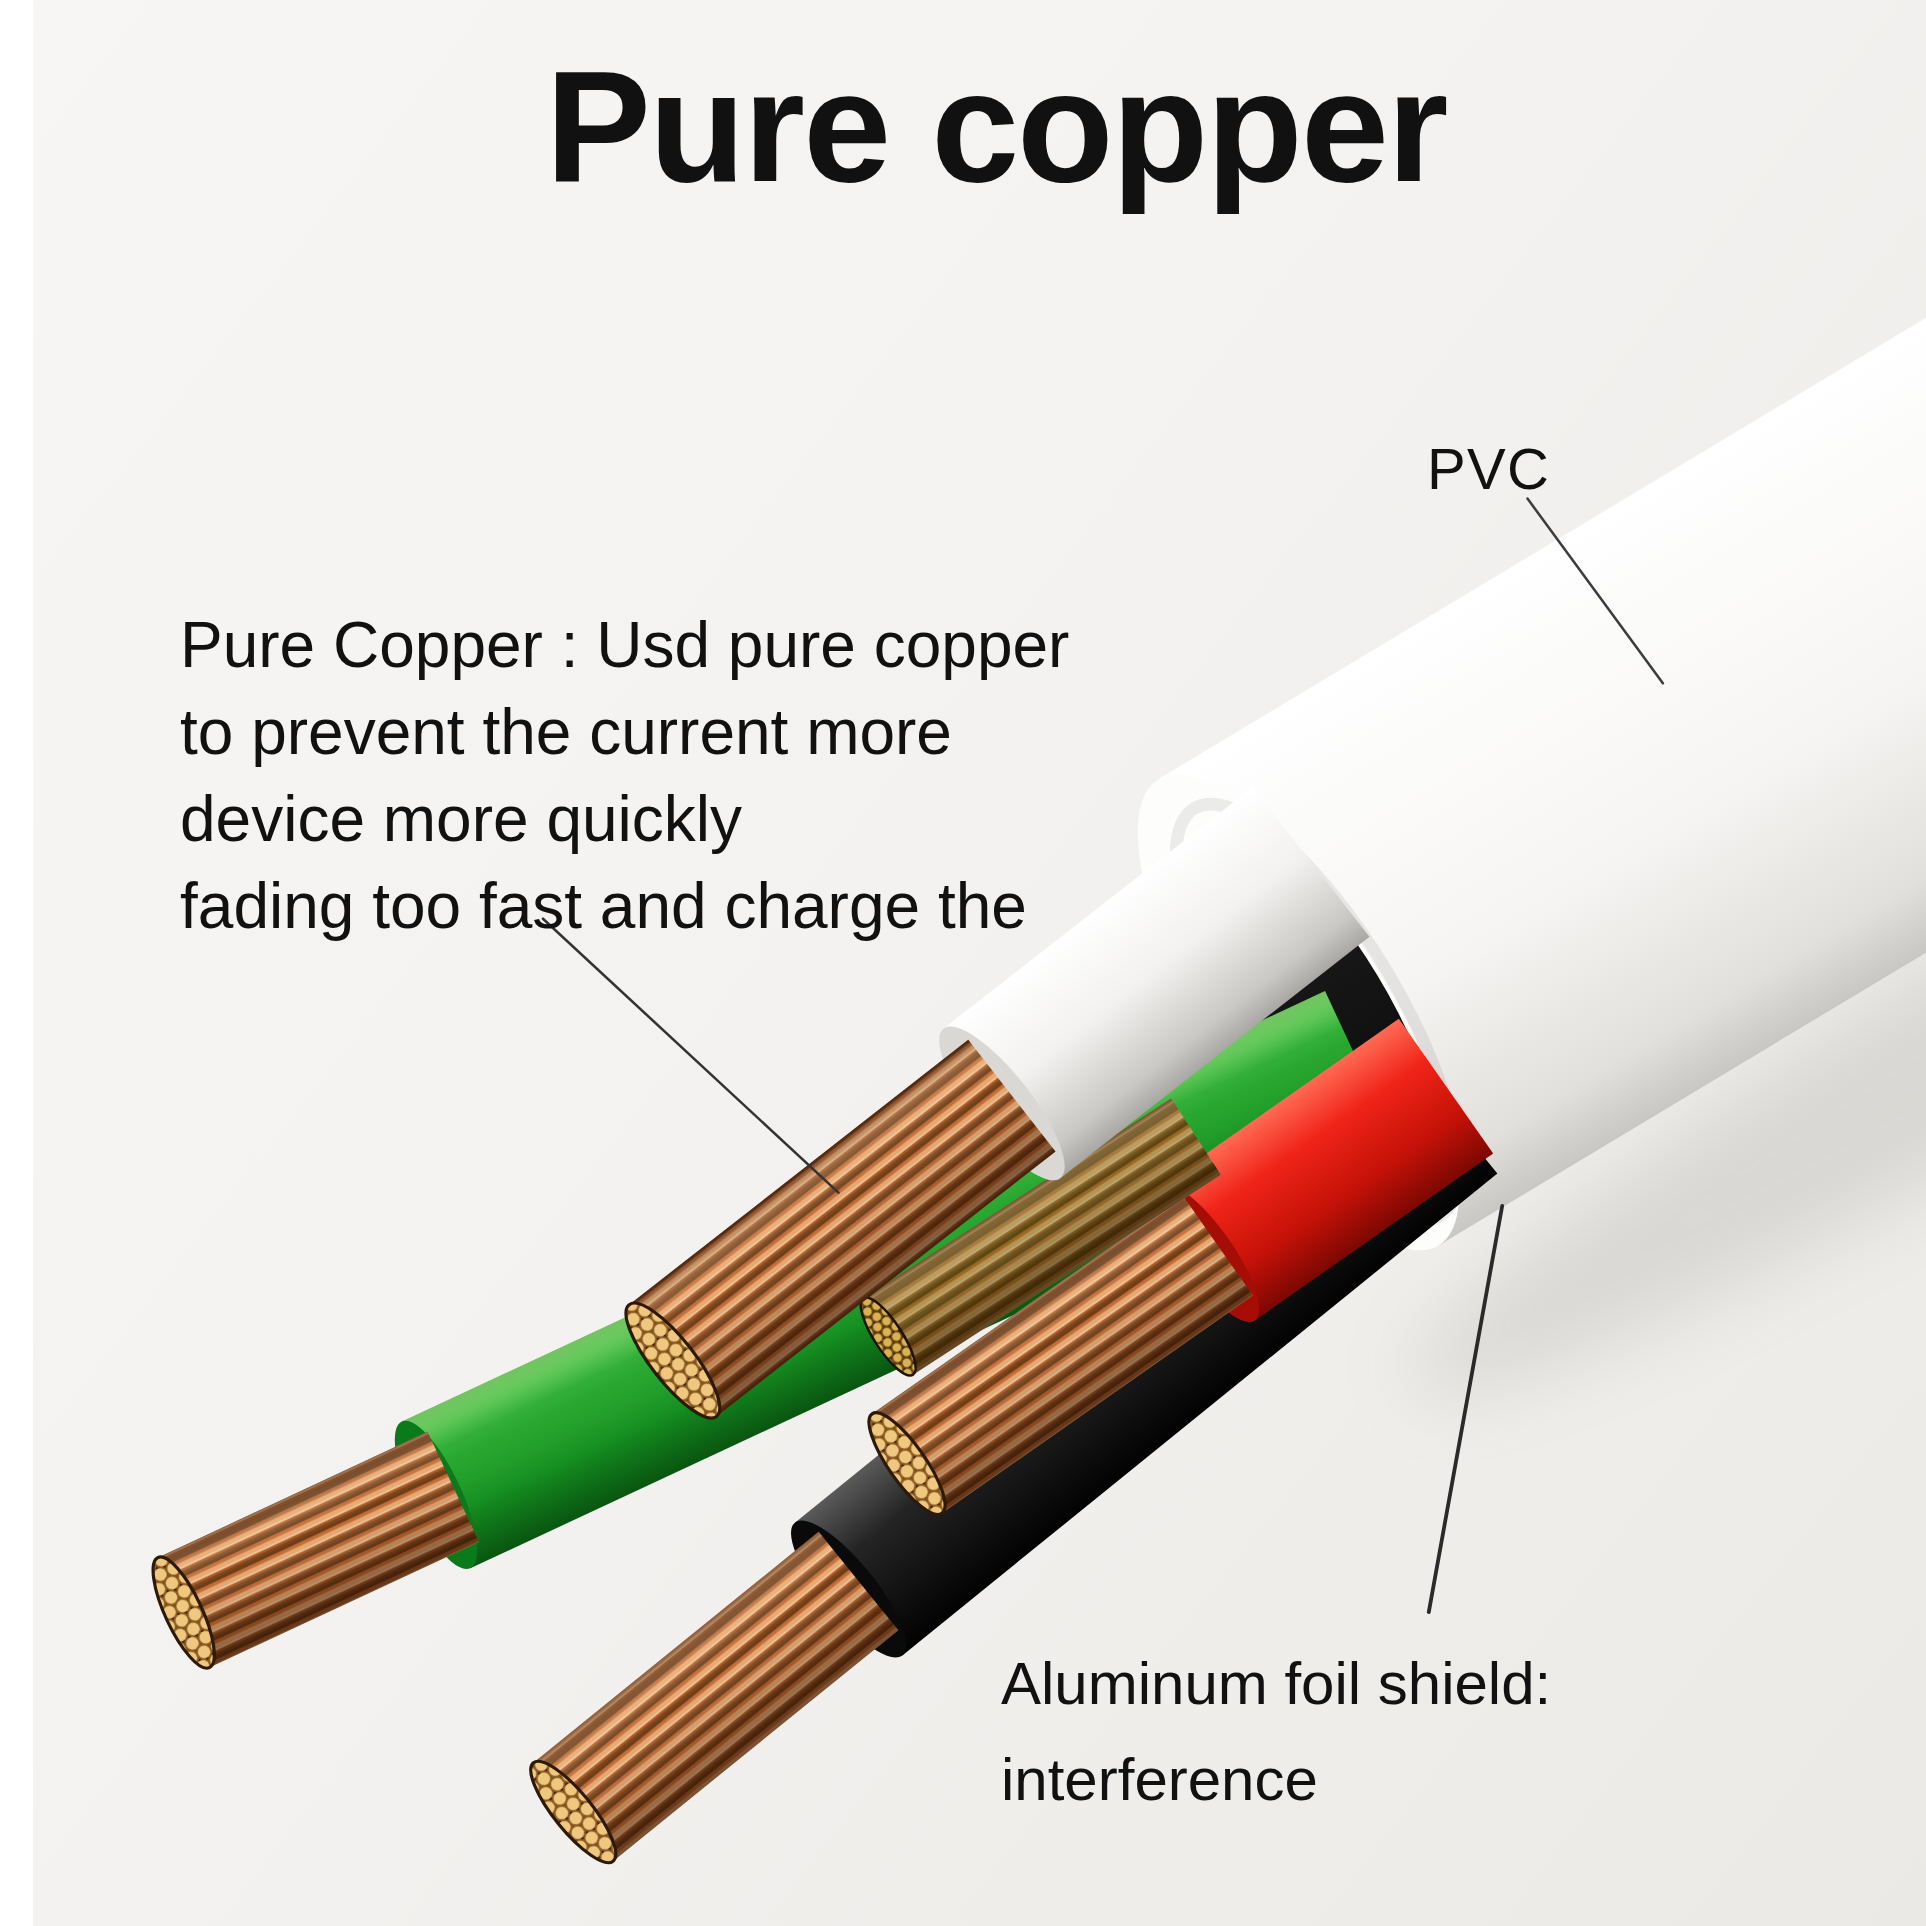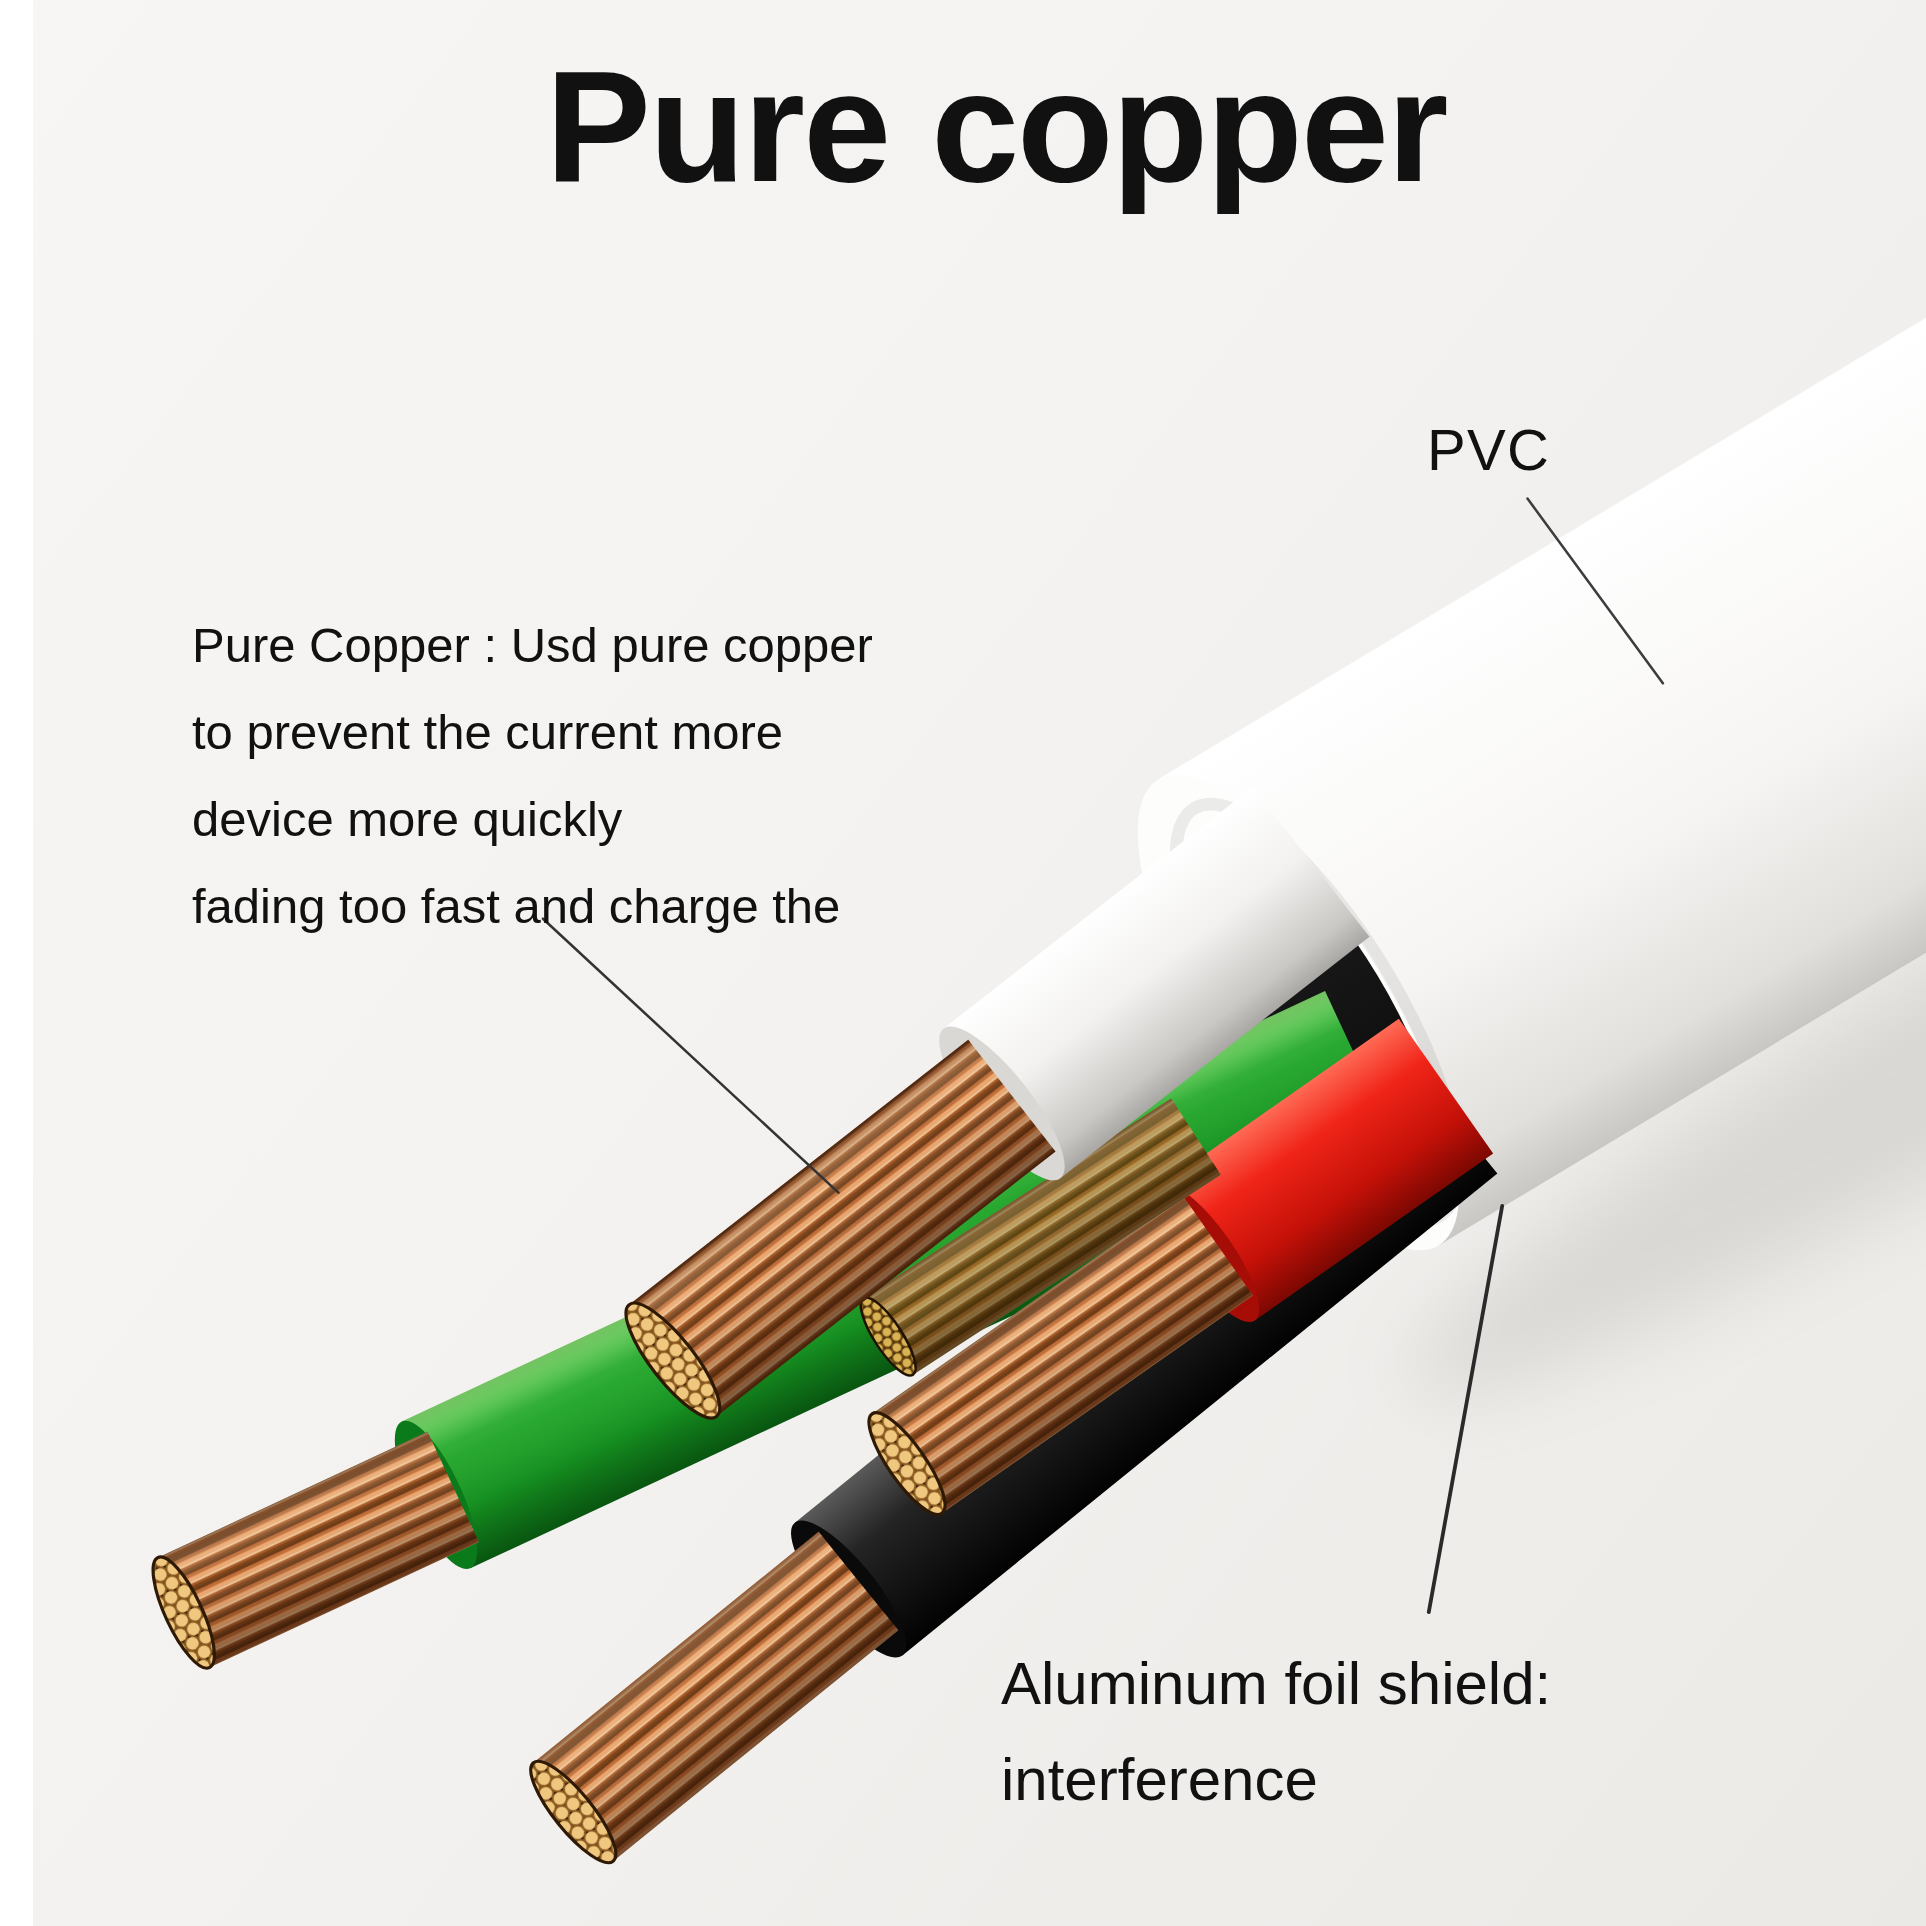--- a/index.html
+++ b/index.html
@@ -12,27 +12,27 @@
     color:#111;
     margin-left:33px;
   }
   svg.scene{position:absolute;left:0;top:0;width:1926px;height:1926px;display:block;}
   .title{
     position:absolute;left:0;top:44px;width:100%;
     text-align:center;
     font-size:158px;font-weight:bold;letter-spacing:-1.9px;line-height:1.05;
   }
   .pvc-label{
-    position:absolute;left:1394px;top:416px;
+    position:absolute;left:1394px;top:435px;
     font-size:58px;font-weight:400;letter-spacing:1.3px;
   }
   .note{position:absolute;font-weight:400;}
   .note-left{
-    left:159px;top:602px;
-    font-size:49px;line-height:87px;
+    left:147px;top:602px;
+    font-size:64px;line-height:87px;
   }
   .note-right{
     left:968px;top:1636px;
     font-size:60px;line-height:96px;
   }
   .note div{white-space:nowrap;}
 </style>
 </head>
 <body>
 

